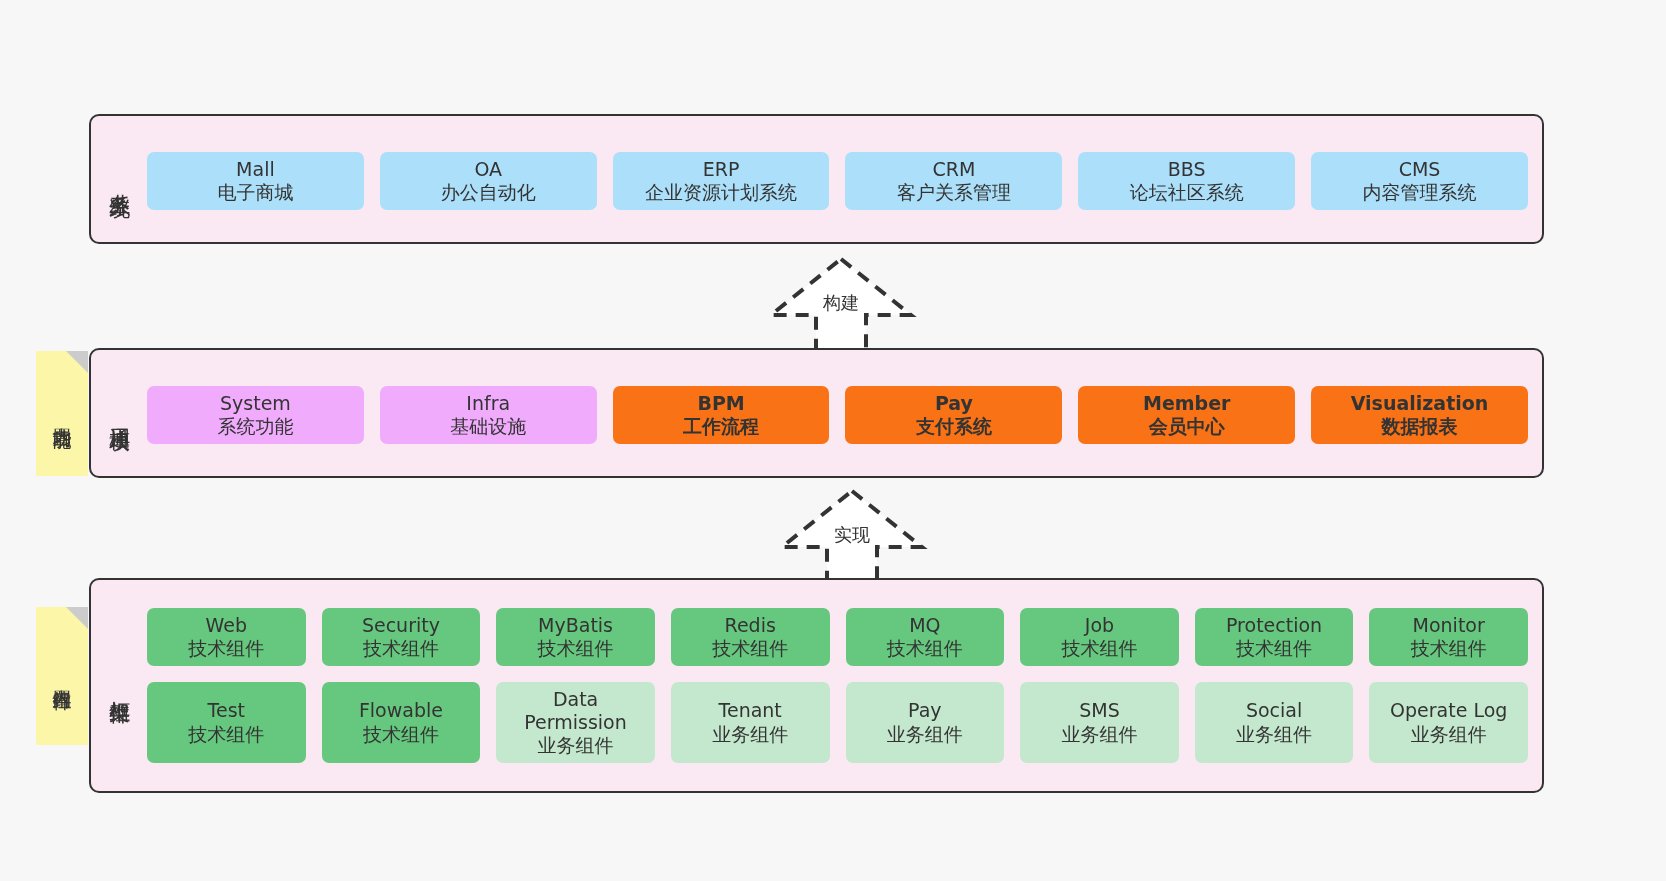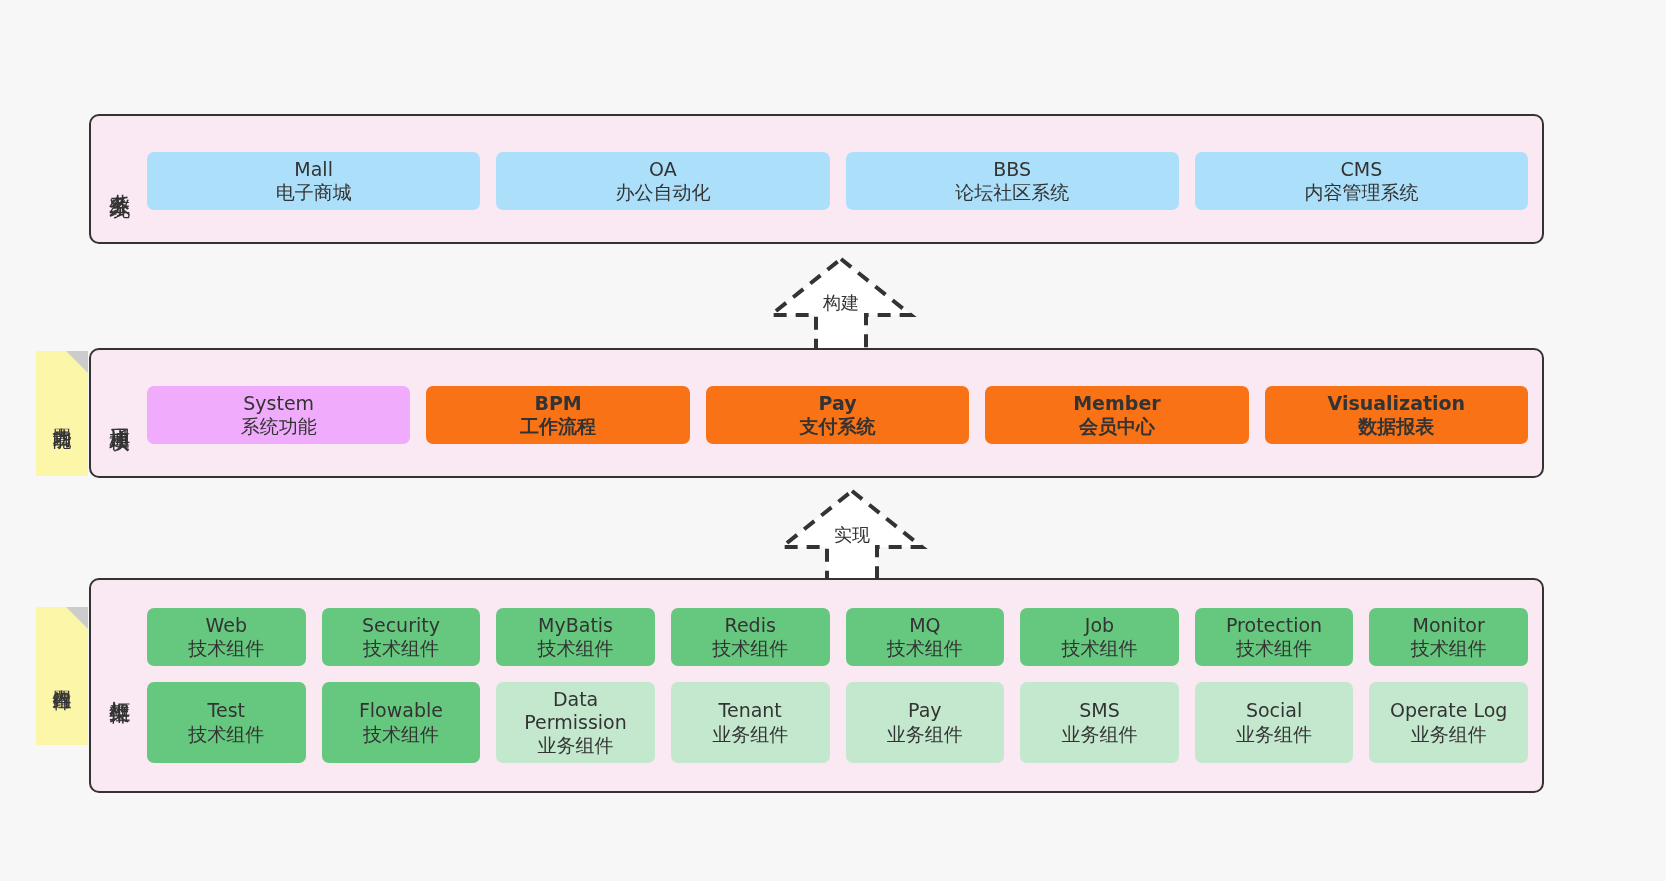--- a/index.html
+++ b/index.html
@@ -163,20 +163,28 @@
       <div class="cell-row">
         <div class="cell c-blue">
           <span class="en">Mall</span>
           <span class="cn">电子商城</span>
         </div>
         <div class="cell c-blue">
           <span class="en">OA</span>
           <span class="cn">办公自动化</span>
         </div>
         <div class="cell c-blue">
+          <span class="en">ERP</span>
+          <span class="cn">企业资源计划系统</span>
+        </div>
+        <div class="cell c-blue">
+          <span class="en">CRM</span>
+          <span class="cn">客户关系管理</span>
+        </div>
+        <div class="cell c-blue">
           <span class="en">BBS</span>
           <span class="cn">论坛社区系统</span>
         </div>
         <div class="cell c-blue">
           <span class="en">CMS</span>
           <span class="cn">内容管理系统</span>
         </div>
       </div>
     </div>
   </div>
@@ -193,20 +201,24 @@
     <span>内置功能</span>
   </div>
   <div class="layer" id="layer-common">
     <div class="layer-title">通用模块</div>
     <div class="layer-body">
       <div class="cell-row">
         <div class="cell c-red">
           <span class="en">System</span>
           <span class="cn">系统功能</span>
         </div>
+        <div class="cell c-red">
+          <span class="en">Infra</span>
+          <span class="cn">基础设施</span>
+        </div>
         <div class="cell c-pink">
           <span class="en">BPM</span>
           <span class="cn">工作流程</span>
         </div>
         <div class="cell c-pink">
           <span class="en">Pay</span>
           <span class="cn">支付系统</span>
         </div>
         <div class="cell c-pink">
           <span class="en">Member</span>

